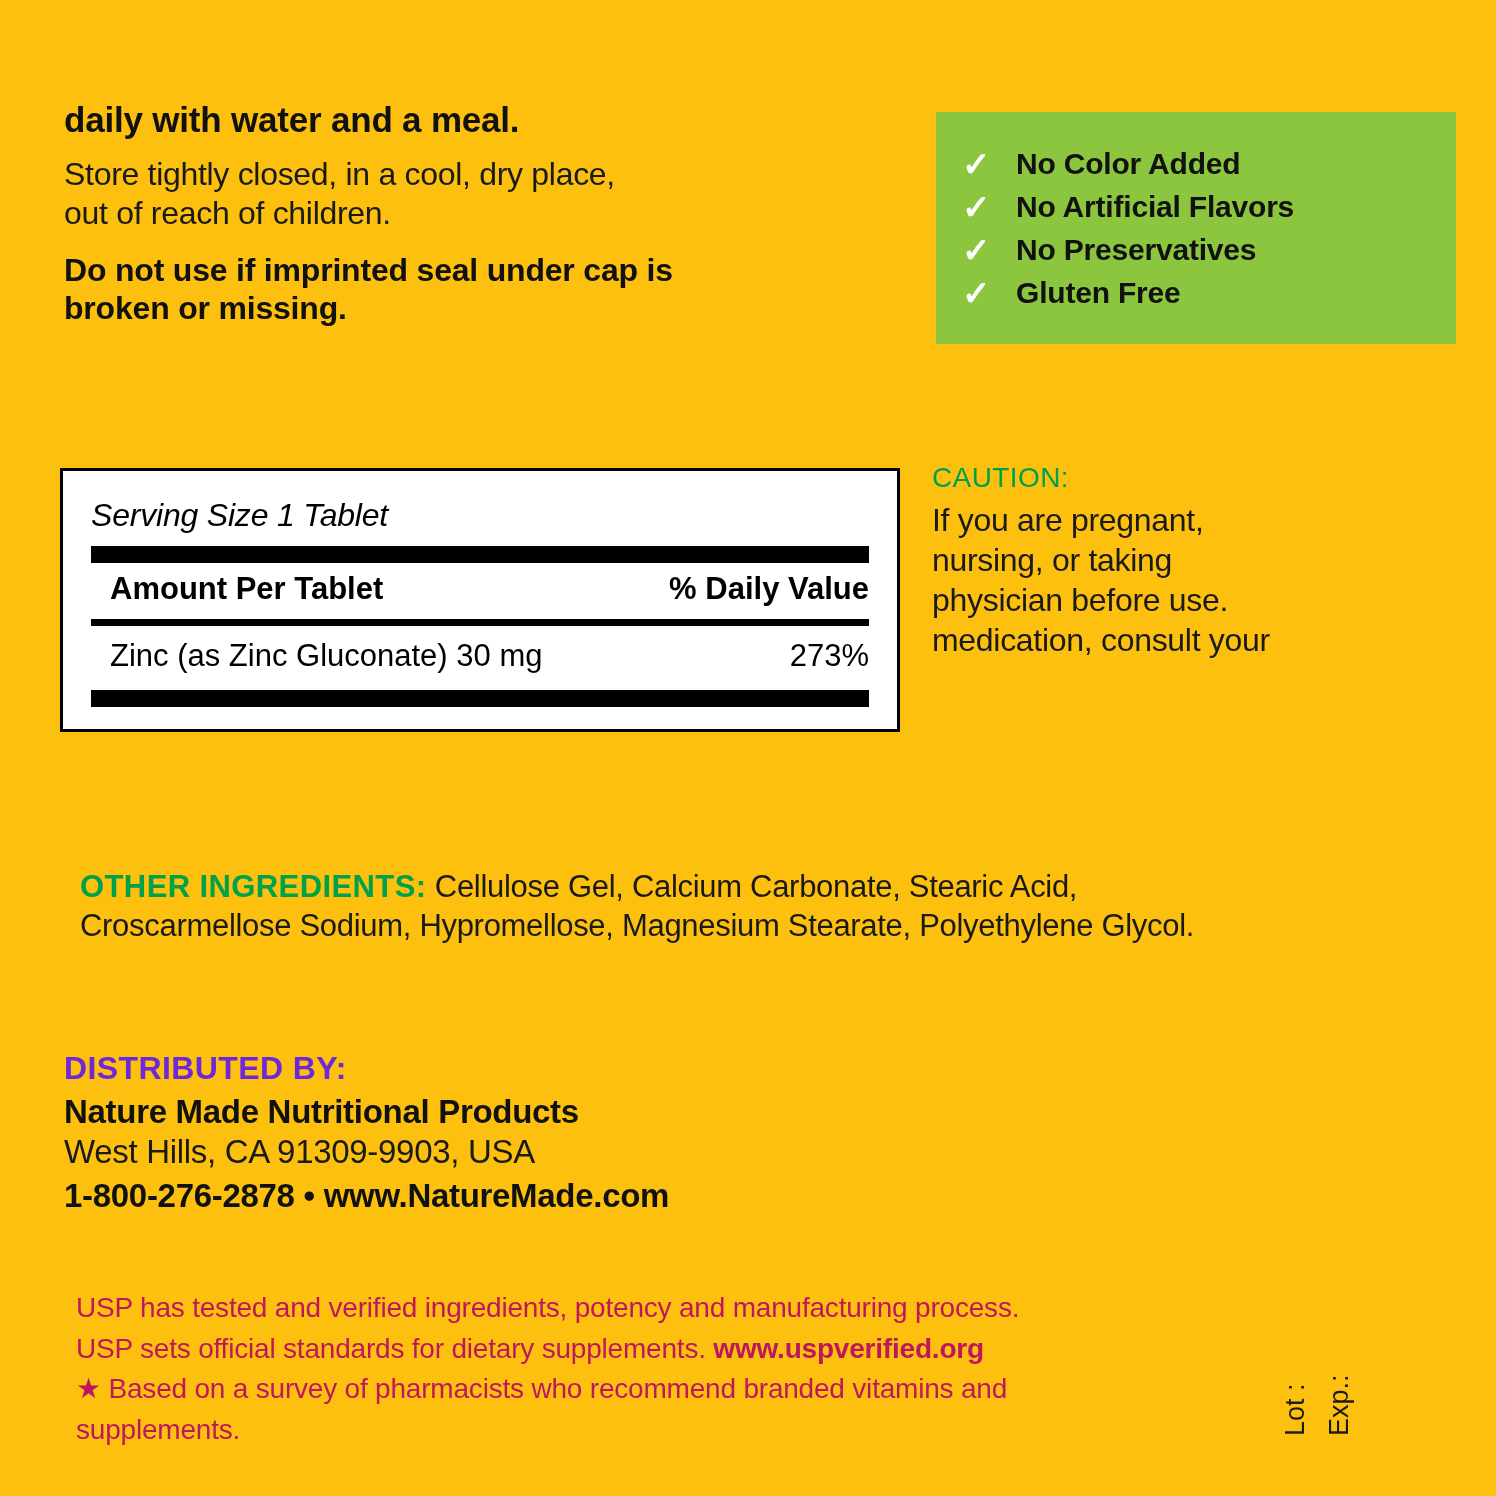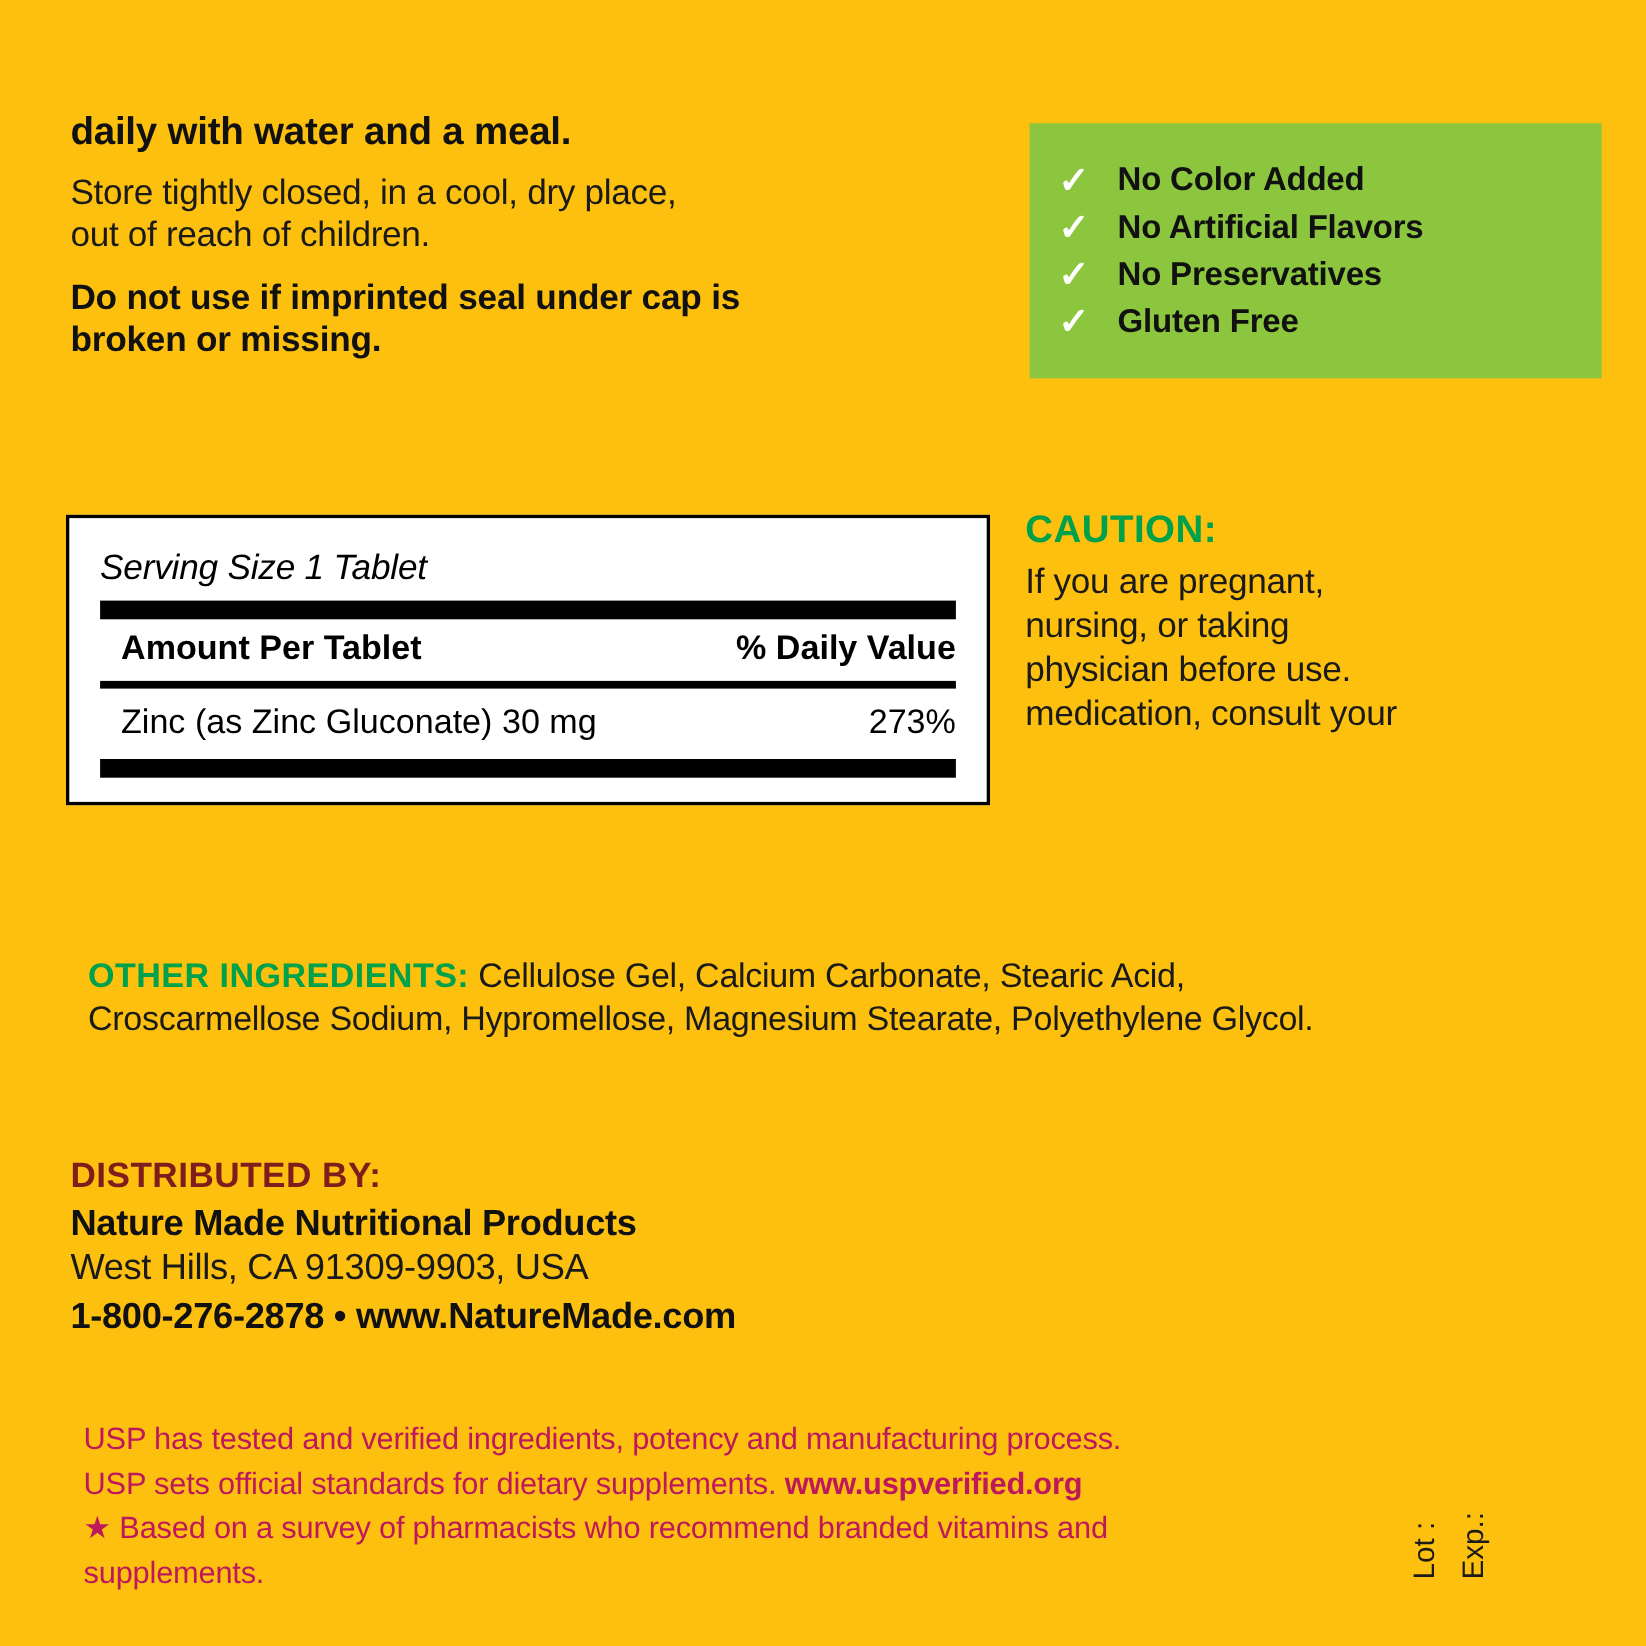--- a/index.html
+++ b/index.html
@@ -143,21 +143,21 @@
   }
 
   
   .dist {
     position: absolute;
     left: 64px;
     top: 1050px;
     width: 1000px;
   }
   .dist-label {
-    color: #7f1d1d;
+    color: #6d28d9;
     font-weight: bold;
     font-size: 32px;
     letter-spacing: 0.4px;
   }
   .dist-company {
     font-size: 33px;
     font-weight: bold;
     color: #111;
     margin-top: 6px;
     letter-spacing: -0.3px;
@@ -228,22 +228,22 @@
 
   
   .caution {
     position: absolute;
     left: 932px;
     top: 462px;
     width: 470px;
   }
   .caution-label {
     color: #00a14b;
-    font-weight: bold;
-    font-size: 35px;
+    font-weight: normal;
+    font-size: 28px;
     letter-spacing: 0.4px;
   }
   .caution-text {
     font-size: 32px;
     line-height: 1.25;
     color: #1a1a1a;
     margin-top: 6px;
     letter-spacing: -0.3px;
   }
 

